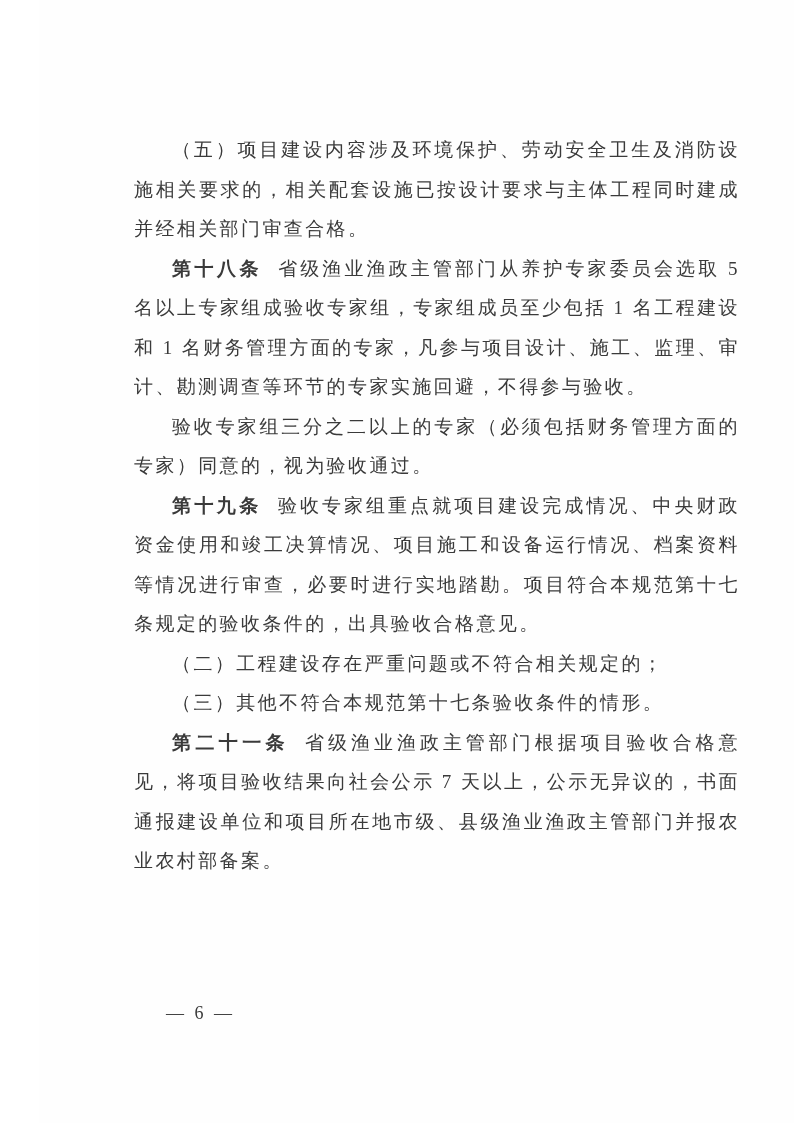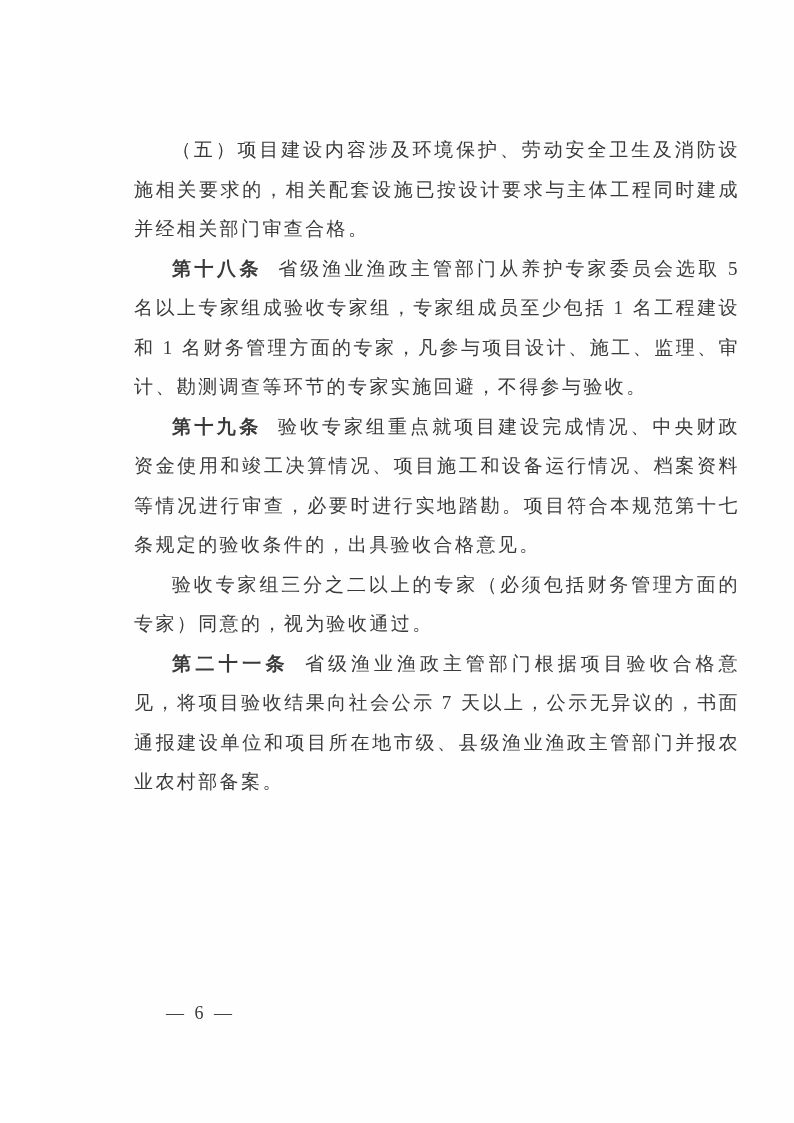--- a/index.html
+++ b/index.html
@@ -50,26 +50,28 @@
 </head>
 <body>
 
 <div class="page">
   <div class="content">
 
     <p class="para"><span>（五）项目建设内容涉及环境保护、劳动安全卫生及消防设施相关要求的，相关配套设施已按设计要求与主体工程同时建成并经相关部门审查合格。</span></p>
 
     <p class="para"><span class="term">第十八条</span><span>省级渔业渔政主管部门从养护专家委员会选取 5 名以上专家组成验收专家组，专家组成员至少包括 1 名工程建设和 1 名财务管理方面的专家，凡参与项目设计、施工、监理、审计、勘测调查等环节的专家实施回避，不得参与验收。</span></p>
 
+    <p class="para"><span>验收专家组三分之二以上的专家（必须包括财务管理方面的专家）同意的，视为验收通过。</span></p>
+
     <p class="para"><span class="term">第十九条</span><span>验收专家组重点就项目建设完成情况、中央财政资金使用和竣工决算情况、项目施工和设备运行情况、档案资料等情况进行审查，必要时进行实地踏勘。项目符合本规范第十七条规定的验收条件的，出具验收合格意见。</span></p>
-
-    <p class="para"><span>验收专家组三分之二以上的专家（必须包括财务管理方面的专家）同意的，视为验收通过。</span></p>
 
 
 
+    <p class="para"><span>（二）工程建设存在严重问题或不符合相关规定的；</span></p>
 
+    <p class="para"><span>（三）其他不符合本规范第十七条验收条件的情形。</span></p>
 
     <p class="para"><span class="term">第二十一条</span><span>省级渔业渔政主管部门根据项目验收合格意见，将项目验收结果向社会公示 7 天以上，公示无异议的，书面通报建设单位和项目所在地市级、县级渔业渔政主管部门并报农业农村部备案。</span></p>
 
   </div>
 
   <div class="footer-page-number">— 6 —</div>
 </div>
 
 </body></html>

